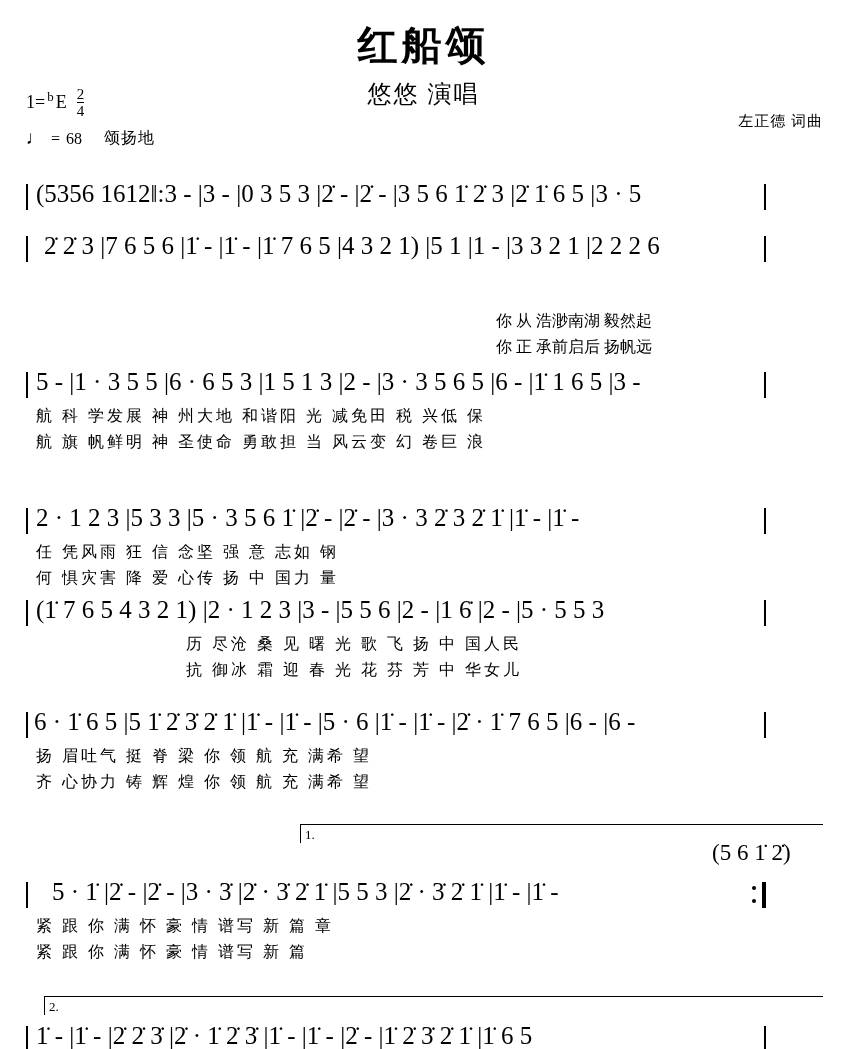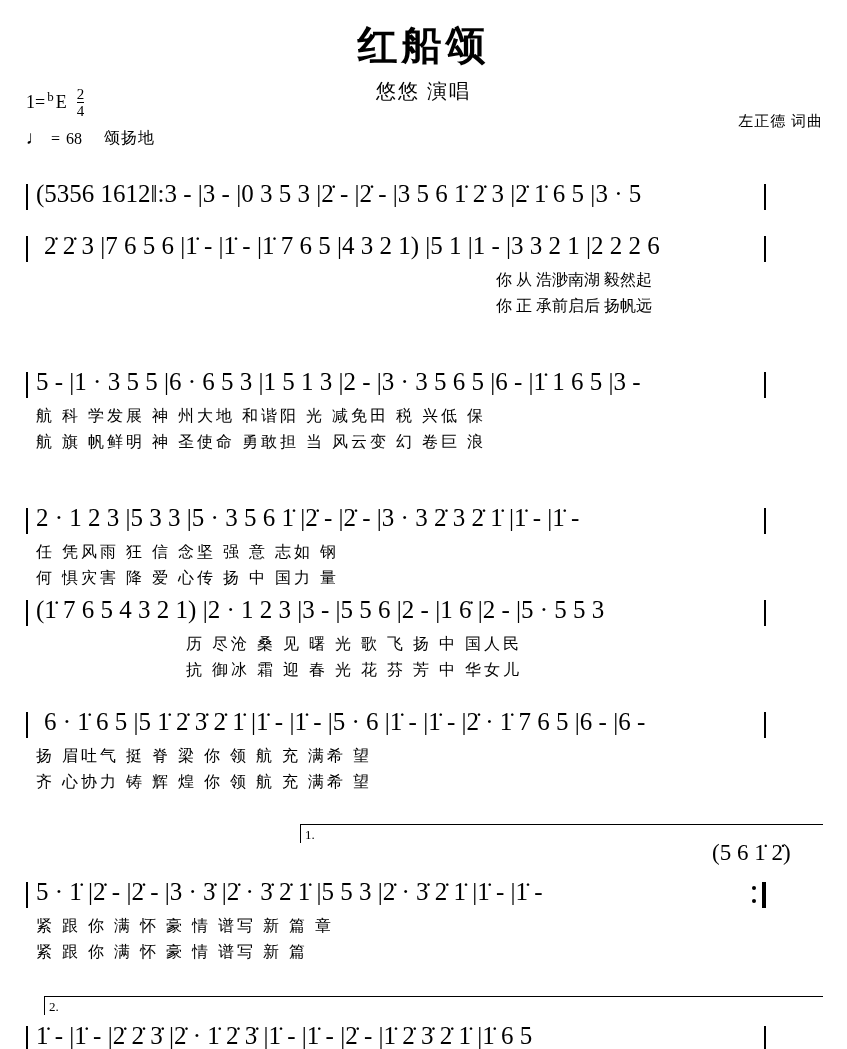--- a/index.html
+++ b/index.html
@@ -10,21 +10,21 @@
   .sheet{position:relative;width:847px;height:1049px;text-decoration:underline;}
 
   
   .title{
     position:absolute;left:0;right:0;top:18px;text-align:center;
     font-family:"Liberation Serif", serif;
     font-size:40px;font-weight:bold;letter-spacing:4px;
   }
   .subtitle{
     position:absolute;left:0;right:0;top:78px;text-align:center;
-    font-size:20px;letter-spacing:2px;
+    font-size:24px;letter-spacing:2px;
   }
   .composer{
     position:absolute;right:24px;top:112px;font-size:15px;letter-spacing:1px;
   }
   .keysig{
     position:absolute;left:26px;top:86px;font-size:18px;
     display:flex;align-items:center;gap:2px;
   }
   .keysig .flat{font-size:13px;vertical-align:super;position:relative;top:-5px;}
   .frac{display:inline-block;text-align:center;line-height:1;margin-left:8px;
@@ -99,21 +99,21 @@
 
   <div class="system" style="top:180px;">
     <div class="lbar"></div>
     <div class="musicline" style="padding-left:10px;">(5356 1612‖:3 - |3 - |0 3 5 3 |2̇ - |2̇ - |3 5 6 1̇ 2̇ 3 |2̇ 1̇ 6 5 |3 · 5</div>
     <div class="rbar"></div>
   </div>
 
   <div class="system" style="top:232px;">
     <div class="lbar"></div>
     <div class="musicline" style="padding-left:18px;">2̇ 2̇ 3 |7 6 5 6 |1̇ - |1̇ - |1̇ 7 6 5 |4 3 2 1) |5 1 |1 - |3 3 2 1 |2 2 2 6</div>
-    <div class="lyric" style="padding-left:470px;">你 从            浩渺南湖  毅然起</div>
+    <div class="lyric" style="padding-left:470px;margin-top:41px;">你 从            浩渺南湖  毅然起</div>
     <div class="lyric" style="padding-left:470px;">你 正            承前启后  扬帆远</div>
     <div class="rbar"></div>
   </div>
 
   <div class="system" style="top:368px;">
     <div class="lbar"></div>
     <div class="musicline" style="padding-left:10px;">5 - |1 · 3 5 5 |6 · 6 5 3 |1 5 1 3 |2 - |3 · 3 5 6 5 |6 - |1̇ 1 6 5 |3 -</div>
     <div class="lyric" style="padding-left:10px;letter-spacing:3px;">航   科 学发展 神 州大地 和谐阳  光   减免田  税   兴低   保</div>
     <div class="lyric" style="padding-left:10px;letter-spacing:3px;">航   旗 帆鲜明 神 圣使命 勇敢担  当   风云变  幻   卷巨   浪</div>
     <div class="rbar"></div>
@@ -130,34 +130,34 @@
   <div class="system" style="top:596px;">
     <div class="lbar"></div>
     <div class="musicline" style="padding-left:10px;">(1̇ 7 6 5 4 3 2 1) |2 · 1 2 3 |3 - |5 5 6 |2 - |1 6̇ |2 - |5 · 5 5 3</div>
     <div class="lyric" style="padding-left:160px;letter-spacing:3px;">历 尽沧  桑   见 曙 光   歌 飞 扬   中 国人民</div>
     <div class="lyric" style="padding-left:160px;letter-spacing:3px;">抗 御冰  霜   迎 春 光   花 芬 芳   中 华女儿</div>
     <div class="rbar"></div>
   </div>
 
   <div class="system" style="top:708px;">
     <div class="lbar"></div>
-    <div class="musicline" style="padding-left:18px;">6 · 1̇ 6 5 |5 1̇ 2̇ 3̇ 2̇ 1̇ |1̇ - |1̇ - |5 · 6 |1̇ - |1̇ - |2̇ · 1̇ 7 6 5 |6 - |6 -</div>
+    <div class="musicline" style="padding-left:8px;">6 · 1̇ 6 5 |5 1̇ 2̇ 3̇ 2̇ 1̇ |1̇ - |1̇ - |5 · 6 |1̇ - |1̇ - |2̇ · 1̇ 7 6 5 |6 - |6 -</div>
     <div class="lyric" style="padding-left:10px;letter-spacing:3px;">扬 眉吐气 挺 脊   梁     你 领 航    充 满希   望</div>
     <div class="lyric" style="padding-left:10px;letter-spacing:3px;">齐 心协力 铸 辉   煌     你 领 航    充 满希   望</div>
     <div class="rbar"></div>
   </div>
 
   <div class="volta left" style="left:300px;top:824px;width:522px;">
     <span class="num">1.</span>
   </div>
   <div style="position:absolute;left:712px;top:840px;font-size:23px;">(5 6 1̇ 2̇)</div>
 
   <div class="system" style="top:878px;">
     <div class="lbar"></div>
-    <div class="musicline" style="padding-left:10px;">5 · 1̇ |2̇ - |2̇ - |3 · 3̇ |2̇ · 3̇ 2̇ 1̇ |5 5 3 |2̇ · 3̇ 2̇ 1̇ |1̇ - |1̇ -</div>
+    <div class="musicline" style="padding-left:26px;">5 · 1̇ |2̇ - |2̇ - |3 · 3̇ |2̇ · 3̇ 2̇ 1̇ |5 5 3 |2̇ · 3̇ 2̇ 1̇ |1̇ - |1̇ -</div>
     <div class="lyric" style="padding-left:10px;letter-spacing:3px;">紧 跟 你     满 怀 豪 情 谱写 新 篇  章</div>
     <div class="lyric" style="padding-left:10px;letter-spacing:3px;">紧 跟 你     满 怀 豪 情 谱写 新 篇</div>
     <div class="rbar thick"></div>
     <div class="repeat-dots" style="right:10px;">
       <i></i>
         <i></i>
     </div>
   </div>
 
   <div class="volta left" style="left:44px;top:996px;width:778px;">

